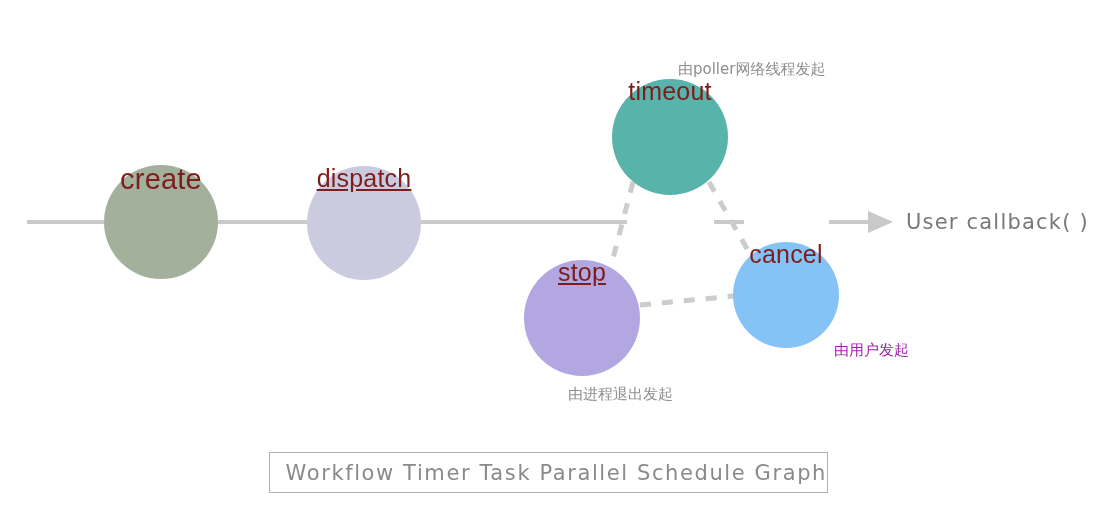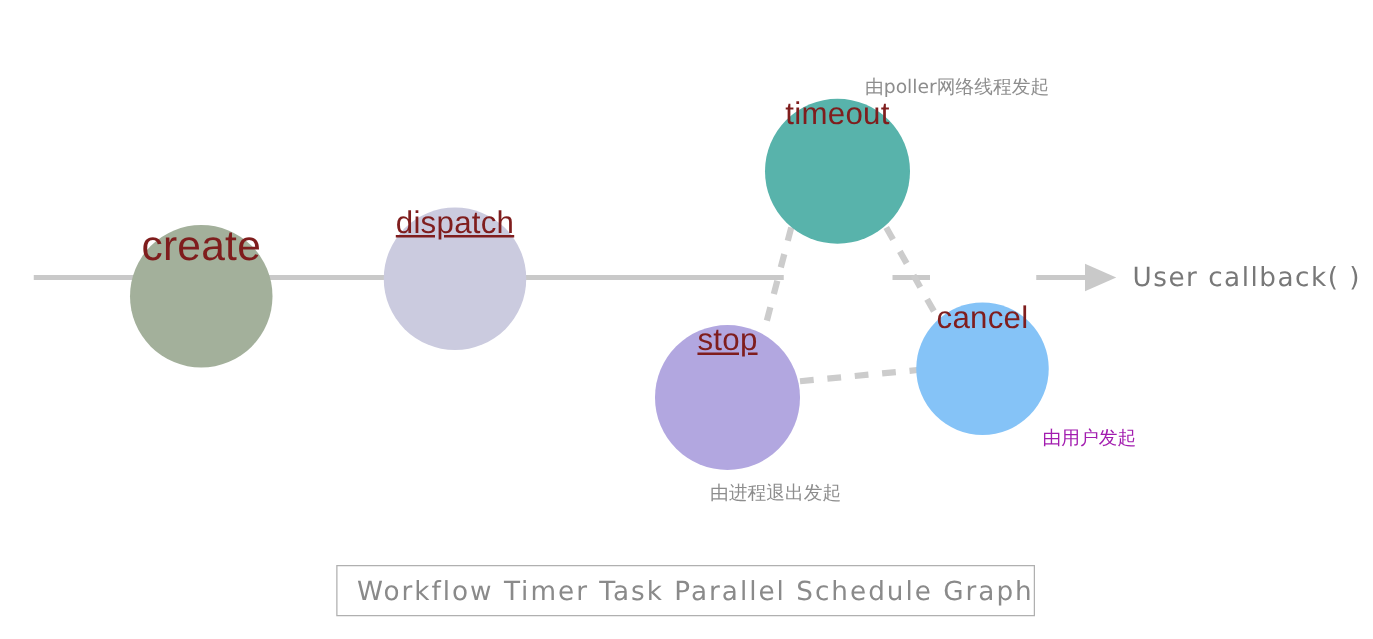--- a/index.html
+++ b/index.html
@@ -89,37 +89,37 @@
     <line x1="714" y1="222" x2="744" y2="222" stroke="#c9c9c9" stroke-width="4"></line>
     <line x1="829" y1="222" x2="871" y2="222" stroke="#c9c9c9" stroke-width="4"></line>
 
     <polygon points="868,211 893,222 868,233" fill="#c9c9c9"></polygon>
 
     <line x1="633" y1="182" x2="611" y2="266" stroke="#cccccc" stroke-width="5" stroke-dasharray="11 11" stroke-linecap="butt"></line>
     <line x1="709" y1="182" x2="750" y2="254" stroke="#cccccc" stroke-width="5" stroke-dasharray="11 11" stroke-linecap="butt"></line>
     <line x1="640" y1="305" x2="734" y2="296" stroke="#cccccc" stroke-width="5" stroke-dasharray="11 11" stroke-linecap="butt"></line>
   </svg>
 
-  <div class="node" id="node-0" style="left: 104px; top: 180px; width: 114px; height: 114px; background: rgb(163, 176, 155); font-size: 34px;">
+  <div class="node" id="node-0" style="left: 104px; top: 165px; width: 114px; height: 114px; background: rgb(163, 176, 155); font-size: 29px;">
     <span class="node-label">create</span>
   </div>
   <div class="node" id="node-1" style="left: 307px; top: 166px; width: 114px; height: 114px; background: rgb(203, 203, 223); font-size: 25px; text-decoration: underline;">
     <span class="node-label">dispatch</span>
   </div>
   <div class="node" id="node-2" style="left: 612px; top: 79px; width: 116px; height: 116px; background: rgb(88, 179, 171); font-size: 25px;">
     <span class="node-label">timeout</span>
   </div>
   <div class="node" id="node-3" style="left: 524px; top: 260px; width: 116px; height: 116px; background: rgb(178, 167, 224); font-size: 25px; text-decoration: underline;">
     <span class="node-label">stop</span>
   </div>
   <div class="node" id="node-4" style="left: 733px; top: 242px; width: 106px; height: 106px; background: rgb(133, 195, 247); font-size: 25px;">
     <span class="node-label">cancel</span>
   </div>
 
-  <div class="annotation" id="anno-0" style="left: 692px; top: 60px; color: rgb(141, 141, 141);">由poller网络线程发起</div>
+  <div class="annotation" id="anno-0" style="left: 678px; top: 60px; color: rgb(141, 141, 141);">由poller网络线程发起</div>
   <div class="annotation" id="anno-1" style="left: 568px; top: 385px; color: rgb(141, 141, 141);">由进程退出发起</div>
   <div class="annotation" id="anno-2" style="left: 834px; top: 341px; color: #a21caf;">由用户发起</div>
 
   <div class="callback-text" id="callback-label" style="left: 906px; top: 210px;">User callback( )</div>
 
   <div class="title-box">
     <span class="title-text">Workflow Timer Task Parallel Schedule Graph</span>
   </div>
 
 </div>

